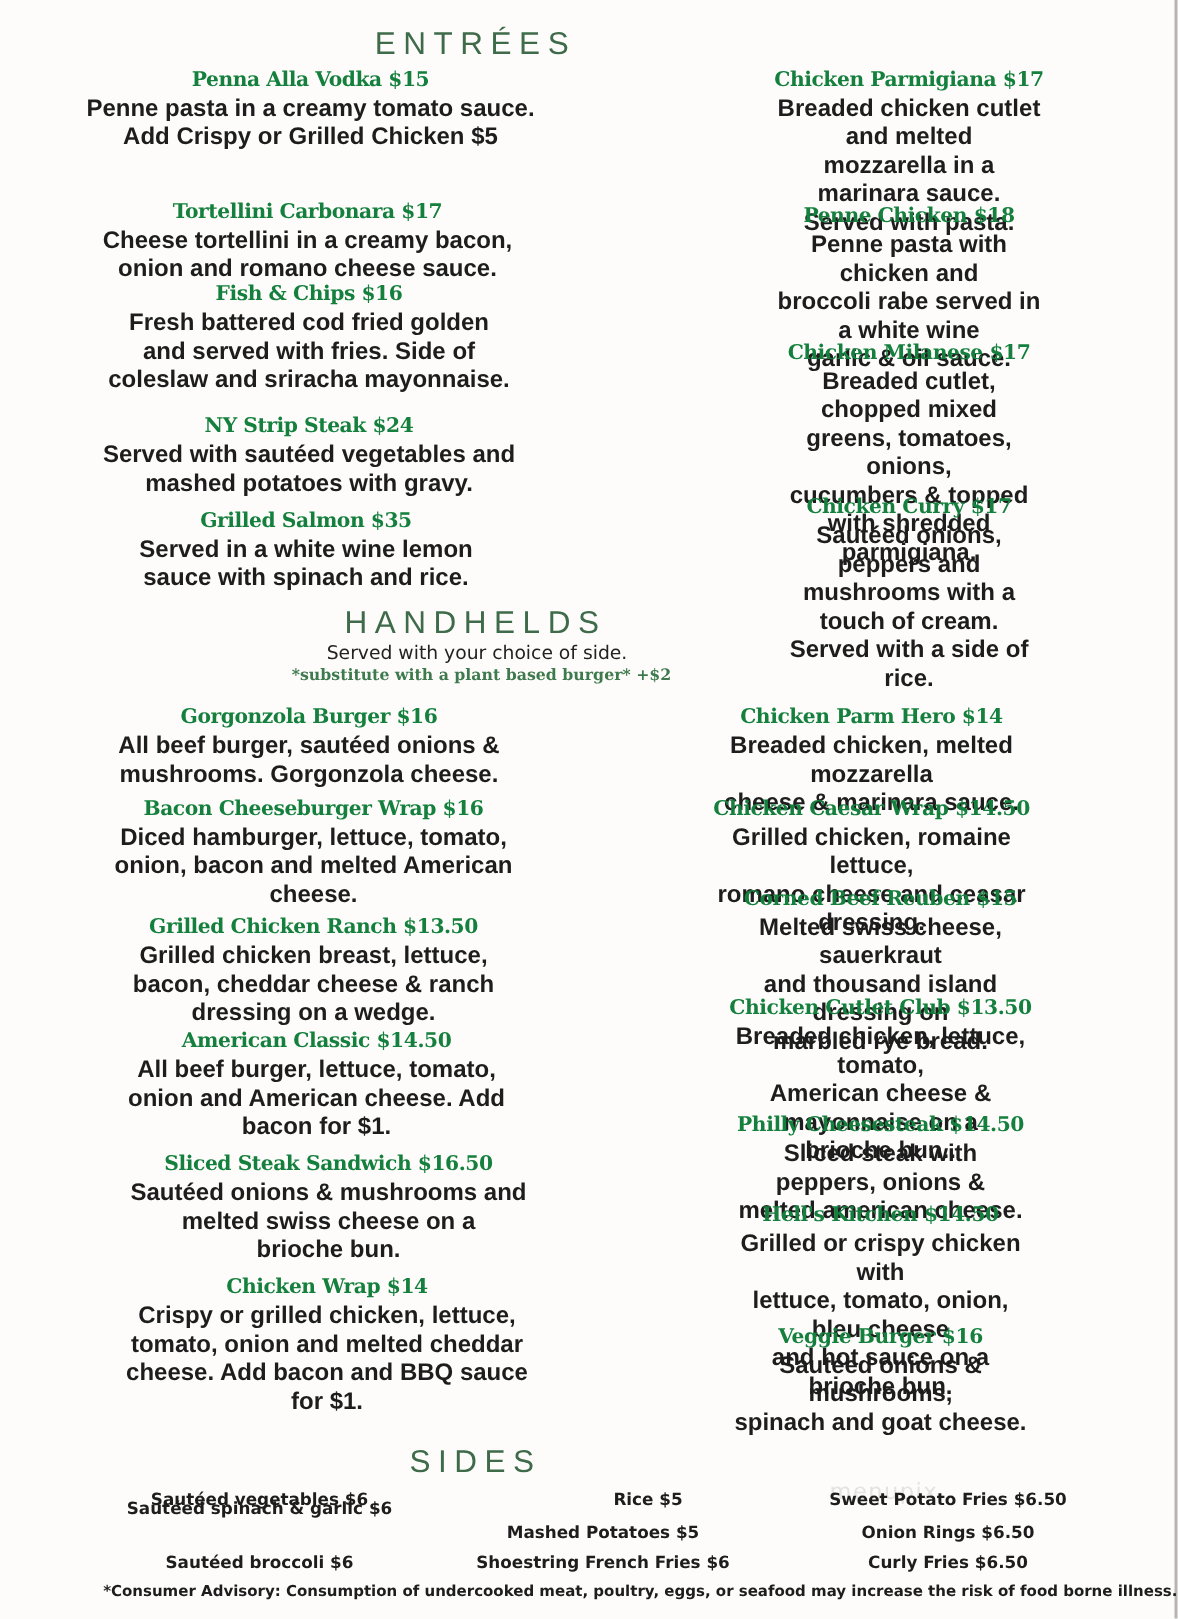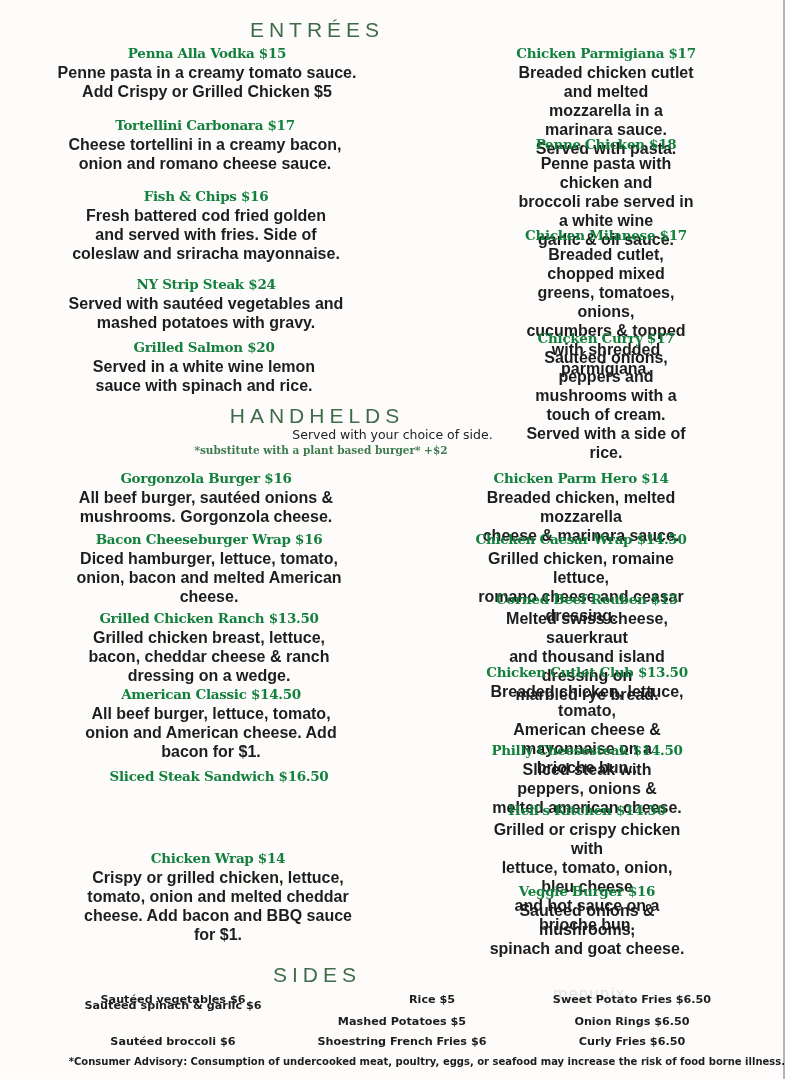--- a/index.html
+++ b/index.html
@@ -17,21 +17,21 @@
   .item { position: absolute; text-align: center; transform: translateX(-50%); white-space: nowrap; }
   .item-name {
     font-family: "DejaVu Serif", serif; font-weight: bold; color: #15803d;
     font-size: 13.5px; line-height: 19px; letter-spacing: -0.3px;
   }
   .item-desc {
     font-family: Liberation Sans, sans-serif; font-weight: bold; color: #1d1d1d;
     font-size: 16px; line-height: 19px; white-space: pre-line;
   }
   .sub1 {
-    position: absolute; top: 427px; left: 0; width: 785px; text-align: center;
+    position: absolute; top: 427px; left: 0; width: 636px; text-align: center;
     font-family: "DejaVu Sans", sans-serif; font-size: 12.5px; color: #222;
   }
   .sub2 {
     position: absolute; top: 444px; left: 0; width: 642px; text-align: center;
     font-family: "DejaVu Serif", serif; font-weight: bold; font-size: 10.5px; color: #3e7a4d;
   }
   .side {
     position: absolute; transform: translateX(-50%); white-space: nowrap;
     font-family: "DejaVu Sans", sans-serif; font-weight: bold; font-size: 11.2px; color: #1d1d1d;
   }
@@ -49,38 +49,38 @@
 
 <div class="edge"></div>
 
 <div class="section-title" style="top:18px;">ENTRÉES</div>
 
 <div class="item" style="left:207px; top:44px;">
   <div class="item-name">Penna Alla Vodka $15</div>
   <div class="item-desc">Penne pasta in a creamy tomato sauce.
 Add Crispy or Grilled Chicken $5</div>
 </div>
-<div class="item" style="left:205px; top:116px;text-align:center;">
+<div class="item" style="left:205px; top:132px;text-align:center;">
   <div class="item-name">Tortellini Carbonara $17</div>
   <div class="item-desc">Cheese tortellini in a creamy bacon,
 onion and romano cheese sauce.</div>
 </div>
 <div class="item" style="left:206px; top:187px;">
   <div class="item-name">Fish &amp; Chips $16</div>
   <div class="item-desc">Fresh battered cod fried golden
 and served with fries. Side of
 coleslaw and sriracha mayonnaise.</div>
 </div>
 <div class="item" style="left:206px; top:275px;">
   <div class="item-name">NY Strip Steak $24</div>
   <div class="item-desc">Served with sautéed vegetables and
 mashed potatoes with gravy.</div>
 </div>
 <div class="item" style="left:204px; top:338px;">
-  <div class="item-name">Grilled Salmon $20</div>
+  <div class="item-name">Grilled Salmon $35</div>
   <div class="item-desc">Served in a white wine lemon
 sauce with spinach and rice.</div>
 </div>
 
 <div class="item" style="left:606px; top:44px;">
   <div class="item-name">Chicken Parmigiana $17</div>
   <div class="item-desc">Breaded chicken cutlet and melted
 mozzarella in a marinara sauce.
 Served with pasta.</div>
 </div>
@@ -126,20 +126,23 @@
 dressing on a wedge.</div>
 </div>
 <div class="item" style="left:211px; top:685px;">
   <div class="item-name">American Classic $14.50</div>
   <div class="item-desc">All beef burger, lettuce, tomato,
 onion and American cheese. Add
 bacon for $1.</div>
 </div>
 <div class="item" style="left:219px; top:767px;">
   <div class="item-name">Sliced Steak Sandwich $16.50</div>
+  <div class="item-desc">Sautéed onions &amp; mushrooms and
+melted swiss cheese on a
+brioche bun.</div>
 </div>
 <div class="item" style="left:218px; top:849px;">
   <div class="item-name">Chicken Wrap $14</div>
   <div class="item-desc">Crispy or grilled chicken, lettuce,
 tomato, onion and melted cheddar
 cheese. Add bacon and BBQ sauce
 for $1.</div>
 </div>
 
 <div class="item" style="left:581px; top:469px;">

